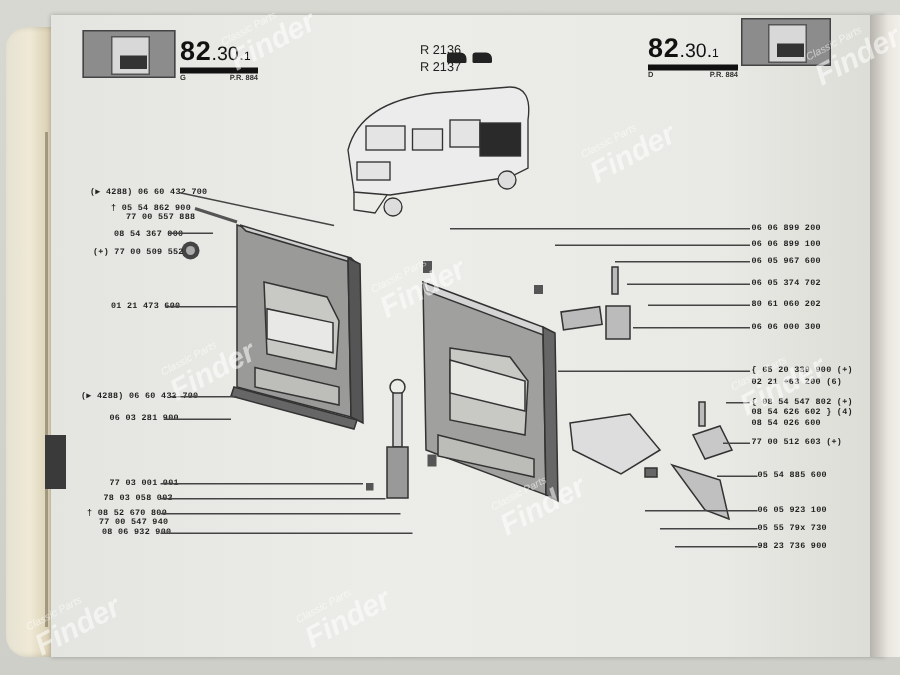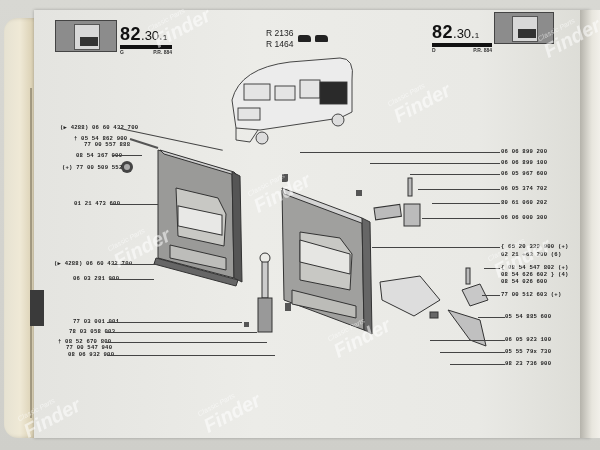--- a/index.html
+++ b/index.html
@@ -11,21 +11,21 @@
   .page-right-edge{position:absolute;right:0;top:10px;width:20px;height:428px;background:linear-gradient(90deg,#b5b3ab 0%,#e8e6de 60%,#f2f0ea 100%);}
   .tab-marker{position:absolute;left:30px;top:290px;width:14px;height:36px;background:#3a3a3a;}
   .thumb{position:absolute;background:#8c8c8c;border:1px solid #444;}
   .thumb .inner{position:absolute;left:30%;top:10%;width:40%;height:80%;background:#d8d8d8;border:1px solid #555;}
   .thumb .block{position:absolute;left:40%;top:52%;width:30%;height:30%;background:#333;}
   .refnum{position:absolute;font-weight:bold;color:#111;}
   .refnum .big{font-size:18px;letter-spacing:.5px;}
   .refnum .small{font-size:13px;font-weight:normal;}
   .refbar{height:4px;background:#111;margin-top:0;}
   .refsub{font-size:5px;color:#333;display:flex;justify-content:space-between;}
-  .models{position:absolute;left:266px;top:28px;font-size:8.5px;color:#222;line-height:11px;}
+  .models{position:absolute;left:280px;top:28px;font-size:8.5px;color:#222;line-height:11px;}
   .van-icons{position:absolute;left:298px;top:35px;display:flex;gap:4px;}
   .van-ico{width:13px;height:7px;background:#222;border-radius:2px 4px 1px 1px;}
   .part{position:absolute;font-size:5.6px;color:#222;white-space:nowrap;letter-spacing:.2px;font-family:"Liberation Mono",monospace;font-weight:bold;}
   .leader{position:absolute;height:1px;background:#444;}
   svg.drawing{position:absolute;left:0;top:0;}
   .wm{position:absolute;color:rgba(255,255,255,.55);font-size:20px;font-weight:bold;transform:rotate(-28deg);font-style:italic;pointer-events:none;}
   .wm small{display:block;font-size:7px;font-weight:normal;}
 </style>
 </head>
 <body>
@@ -46,21 +46,21 @@
   <span class="big">82</span><span class="small">.30.</span><span class="small" style="font-size:8px">1</span>
   <div class="refbar"></div>
   <div class="refsub">
       <span>G</span>
       <span>P.R. 884</span>
     </div>
 </div>
 
 <div class="models">
   <div>R 2136</div>
-  <div>R 1464</div>
+  <div>R 2137</div>
 </div>
 <div class="van-icons">
   <div class="van-ico"></div>
   <div class="van-ico"></div>
 </div>
 
 <div class="refnum" style="left:432px;top:22px;width:60px;">
   <span class="big">82</span><span class="small">.30.</span><span class="small" style="font-size:8px">1</span>
   <div class="refbar"></div>
   <div class="refsub">

